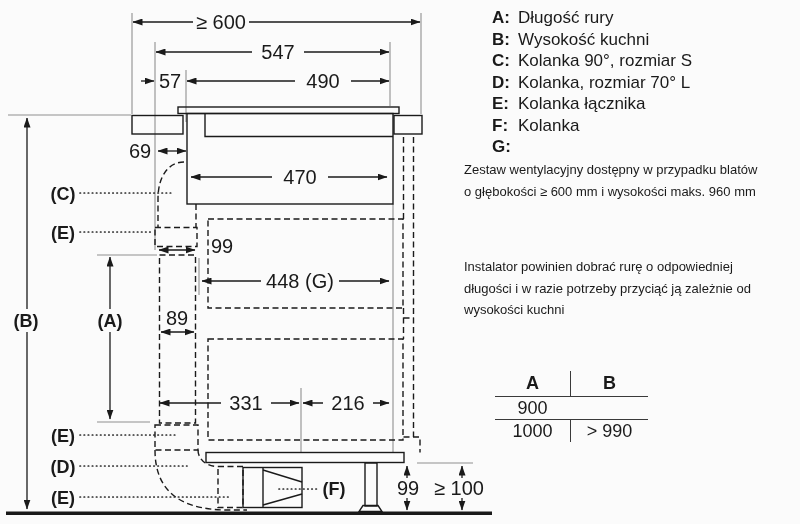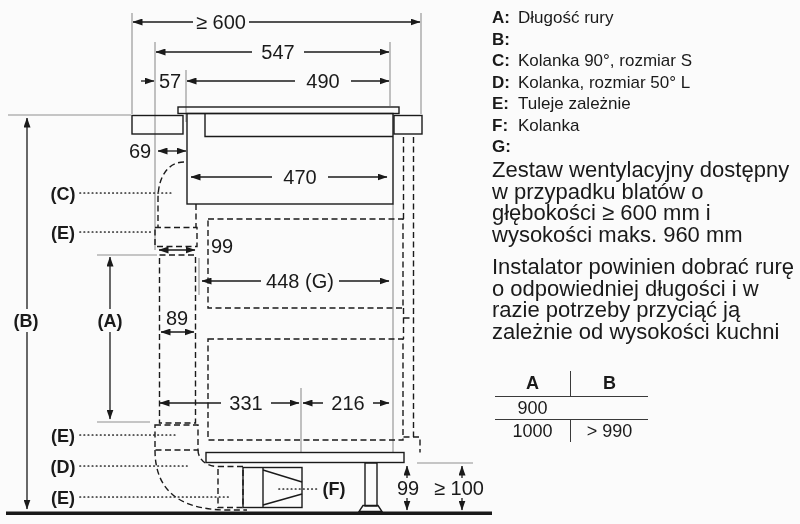--- a/index.html
+++ b/index.html
@@ -5,21 +5,21 @@
   html,body{margin:0;padding:0}
   body{
     width:800px;height:524px;position:relative;overflow:hidden;
     background:#fbfbfb;color:#1a1a1a;
     font-family:"Liberation Sans", sans-serif;
   }
   
   .legend{position:absolute;left:492px;top:7px;width:306px;font-size:17px;line-height:21.5px}
   .lrow{display:flex}
   .lkey{font-weight:bold;flex:0 0 26px}
-  .note{position:absolute;left:492px;width:304px;font-size:22px;line-height:21.5px}
+  .note{position:absolute;left:464px;width:304px;font-size:13px;line-height:21.5px}
   #note1{top:159px}
   #note2{top:256px}
   
   .tbl{position:absolute;left:495px;top:371px;width:153px;font-size:18px}
   .trow{display:flex;height:22px;line-height:22px}
   .trow.head{font-weight:bold;height:25px;line-height:25px}
   .trow.head,.trow.r1{border-bottom:1.4px solid #3a3a3a}
   .tc{text-align:center}
   .ca{width:75px}
   .cb{flex:1;border-left:1.4px solid #3a3a3a}
@@ -198,32 +198,33 @@
   </g>
 </svg>
 
 <div class="legend">
   <div class="lrow">
       <span class="lkey">A:</span>
       <span>Długość rury</span>
     </div>
   <div class="lrow">
       <span class="lkey">B:</span>
+      <span>Wysokość kuchni</span>
     </div>
   <div class="lrow">
       <span class="lkey">C:</span>
       <span>Kolanka 90°, rozmiar S</span>
     </div>
   <div class="lrow">
       <span class="lkey">D:</span>
-      <span>Kolanka, rozmiar 50° L</span>
+      <span>Kolanka, rozmiar 70° L</span>
     </div>
   <div class="lrow">
       <span class="lkey">E:</span>
-      <span>Tuleje zależnie</span>
+      <span>Kolanka łącznika</span>
     </div>
   <div class="lrow">
       <span class="lkey">F:</span>
       <span>Kolanka</span>
     </div>
   <div class="lrow">
       <span class="lkey">G:</span>
     </div>
 </div>
 

